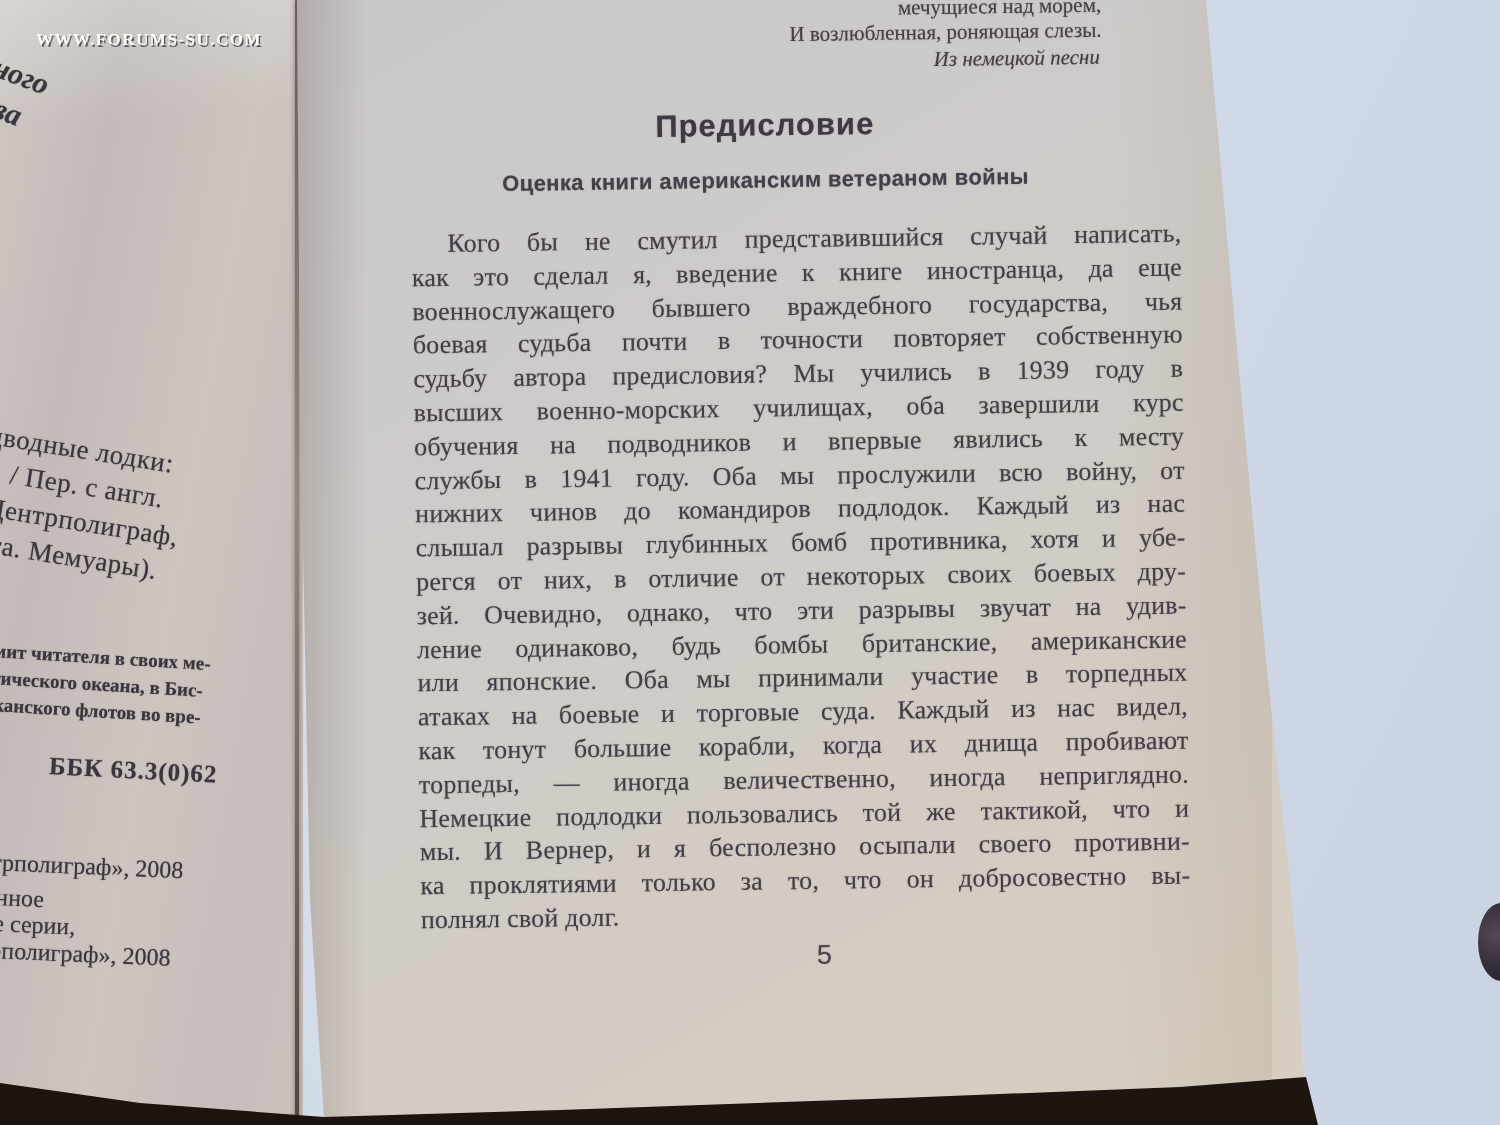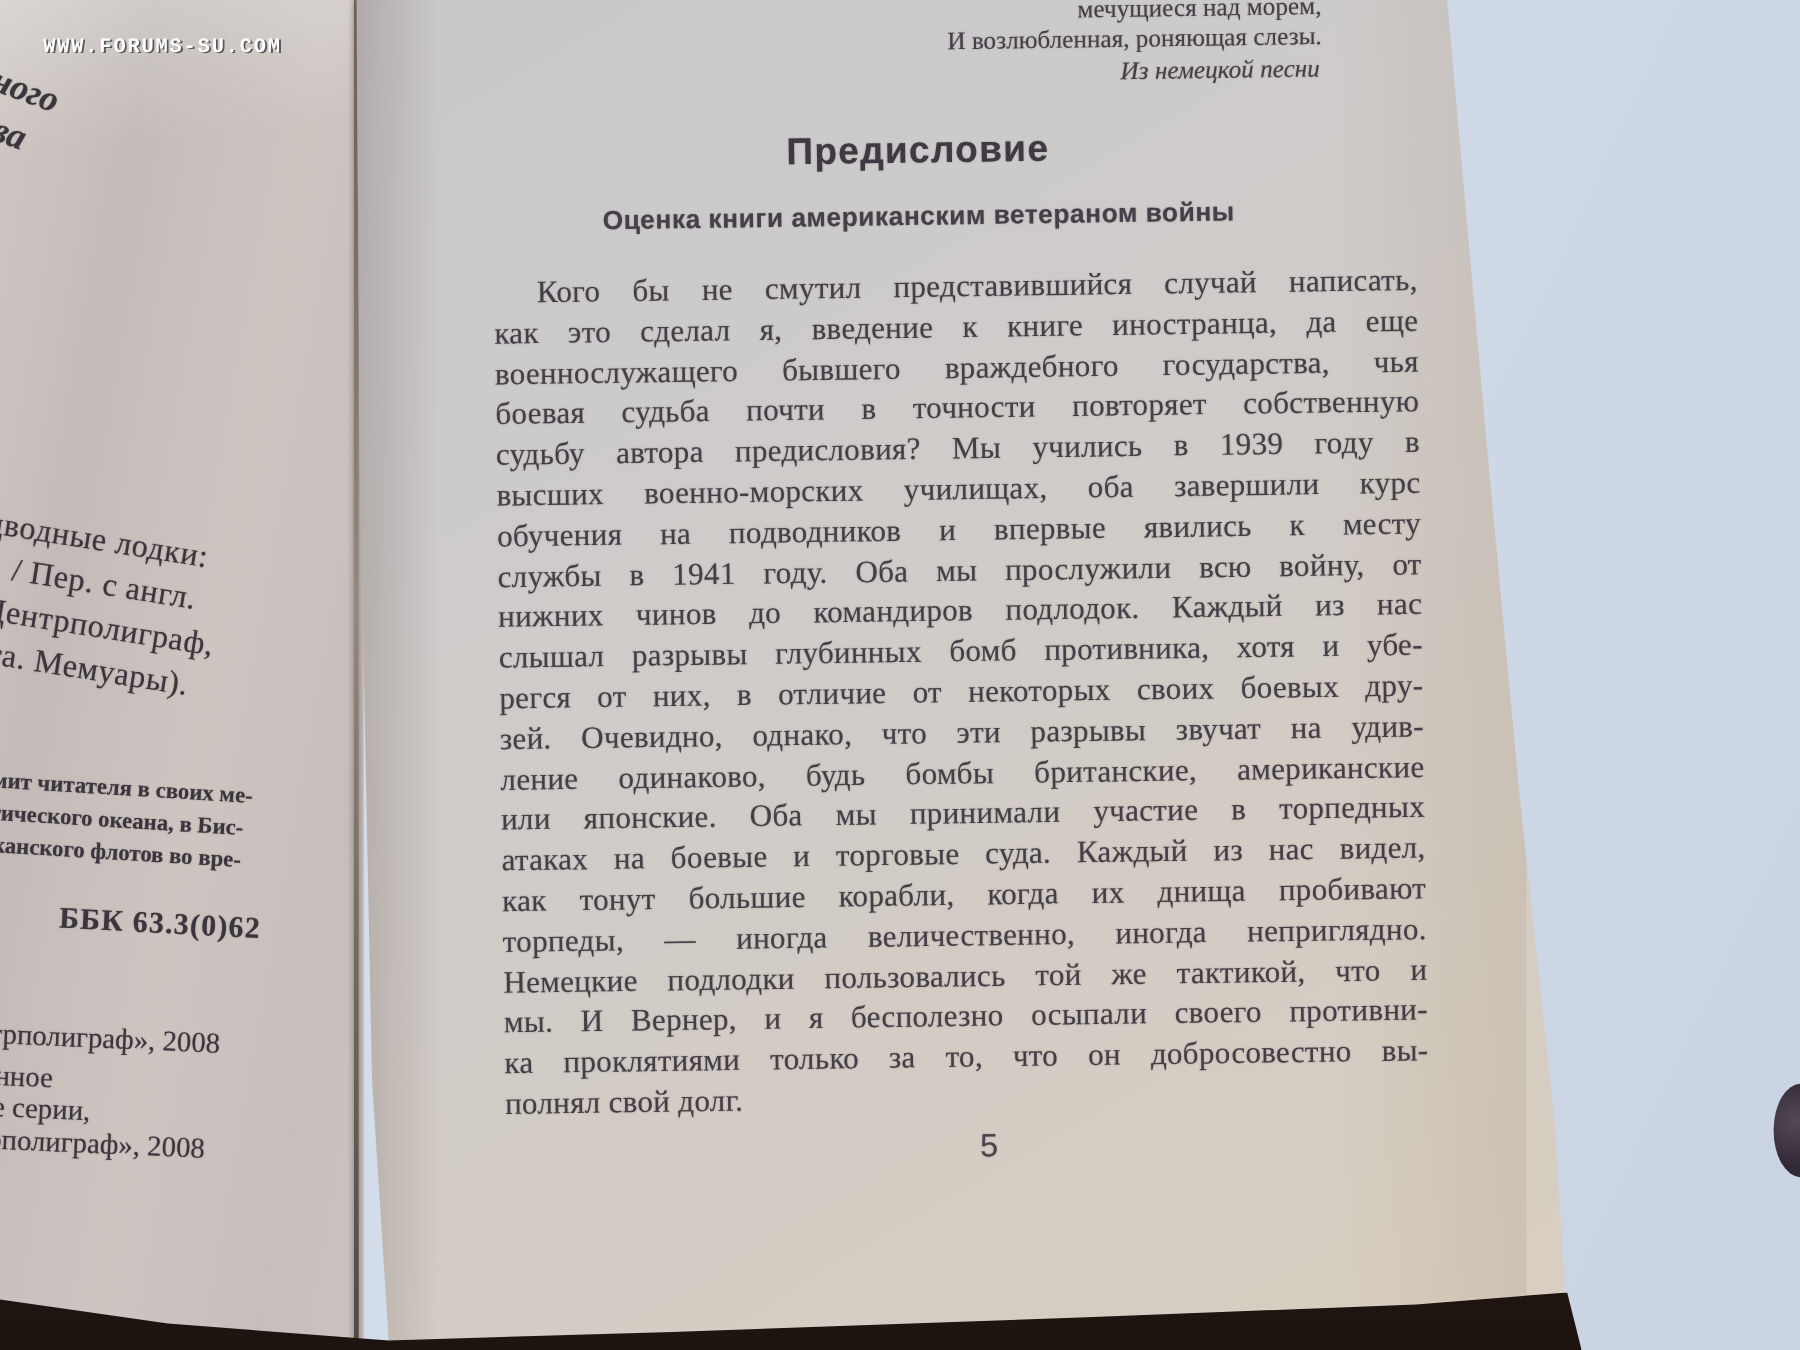--- a/index.html
+++ b/index.html
@@ -74,21 +74,21 @@
       1180px 1087px,1306px 1077px,1318px 1125px,0px 1125px);
     background:linear-gradient(180deg,#51403a 0%,#33251f 45%,#1d130f 100%);
   }
   .knob{
     position:absolute;left:1478px;top:903px;width:46px;height:78px;border-radius:50%;
     background:radial-gradient(circle at 40% 40%,#4a3c48,#241a28 70%);opacity:.92;
   }
   
   .watermark{
     position:absolute;left:36px;top:30px;
-    font-family:Liberation Mono, monospace;font-weight:bold;font-size:17px;
+    font-family:Liberation Serif, serif;font-weight:bold;font-size:17px;
     letter-spacing:1.5px;color:#fdfdfd;
     text-shadow:1.5px 1.5px 0 rgba(70,68,74,.85);white-space:nowrap;
   }
 </style>
 </head>
 <body>
 
 <div class="scene">
 
   <div class="left-page">

